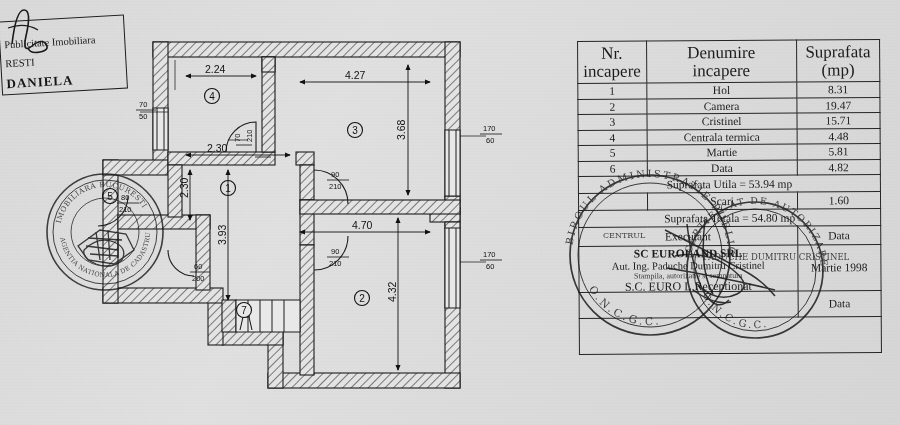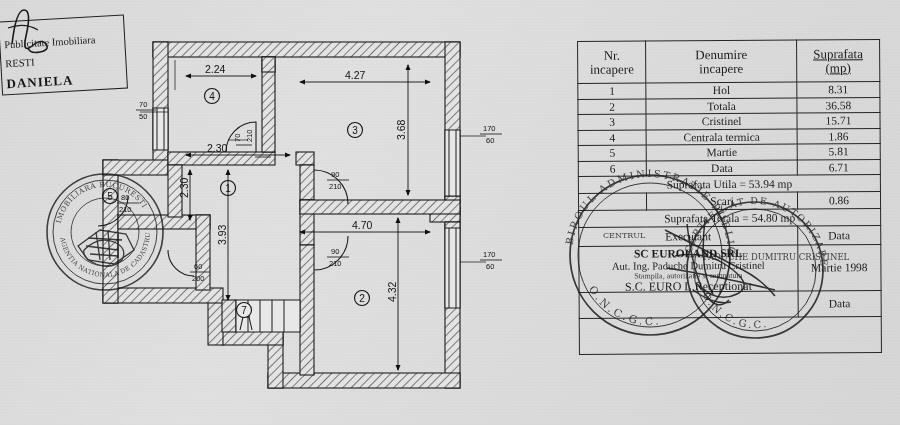--- a/index.html
+++ b/index.html
@@ -22,25 +22,25 @@
   #table-wrap{position:absolute;left:578px;top:40px;width:303px;height:294px;}
   table.specs{
     border-collapse:collapse;width:100%;height:100%;
     font-family:"Liberation Serif", serif;color:#1b1b1b;
     transform:rotate(-0.35deg);
   }
   table.specs td,table.specs th{
     border:1px solid #262626;text-align:center;vertical-align:middle;
     font-weight:normal;padding:0;line-height:1.05;
   }
-  table.specs th{font-size:13px;}
+  table.specs th{font-size:17px;}
   table.specs td{font-size:11.5px;}
   .c-nr{width:68px;}
   .c-name{width:152px;margin-top:21px;}
-  .c-area{width:83px;text-decoration:underline;}
+  .c-area{width:83px;}
   .hdr-row{height:42px;}
   .data-row{height:15.5px;}
   .sum-row{height:17px;font-size:12px;}
   .sum-row td{font-size:12px;}
   .exec-row{height:19px;}
   .exec-body{height:46px;}
   .tall{height:26px;}
   .blank{height:36px;}
   
   .stamp-txt{font-family:"DejaVu Serif", serif;fill:#1f1f1f;}
@@ -300,51 +300,51 @@
         </th>
       </tr>
 
       <tr class="data-row">
         <td>1</td>
         <td>Hol</td>
         <td>8.31</td>
       </tr>
       <tr class="data-row">
         <td>2</td>
-        <td>Totala</td>
-        <td>36.58</td>
+        <td>Camera</td>
+        <td>19.47</td>
       </tr>
       <tr class="data-row">
         <td>3</td>
         <td>Cristinel</td>
         <td>15.71</td>
       </tr>
       <tr class="data-row">
         <td>4</td>
         <td>Centrala termica</td>
-        <td>1.86</td>
+        <td>4.48</td>
       </tr>
       <tr class="data-row">
         <td>5</td>
         <td>Martie</td>
         <td>5.81</td>
       </tr>
       <tr class="data-row">
         <td>6</td>
         <td>Data</td>
-        <td>6.71</td>
+        <td>4.82</td>
       </tr>
 
       <tr class="sum-row">
         <td colspan="3">Suprafata Utila = 53.94 mp</td>
       </tr>
       <tr class="sum-row">
         <td></td>
         <td>Scari</td>
-        <td>0.86</td>
+        <td>1.60</td>
       </tr>
       <tr class="sum-row">
         <td colspan="3">Suprafata Totala = 54.80 mp</td>
       </tr>
       <tr class="exec-row">
         <td colspan="2">Executant</td>
         <td>Data</td>
       </tr>
       <tr class="exec-body">
         <td colspan="2">

